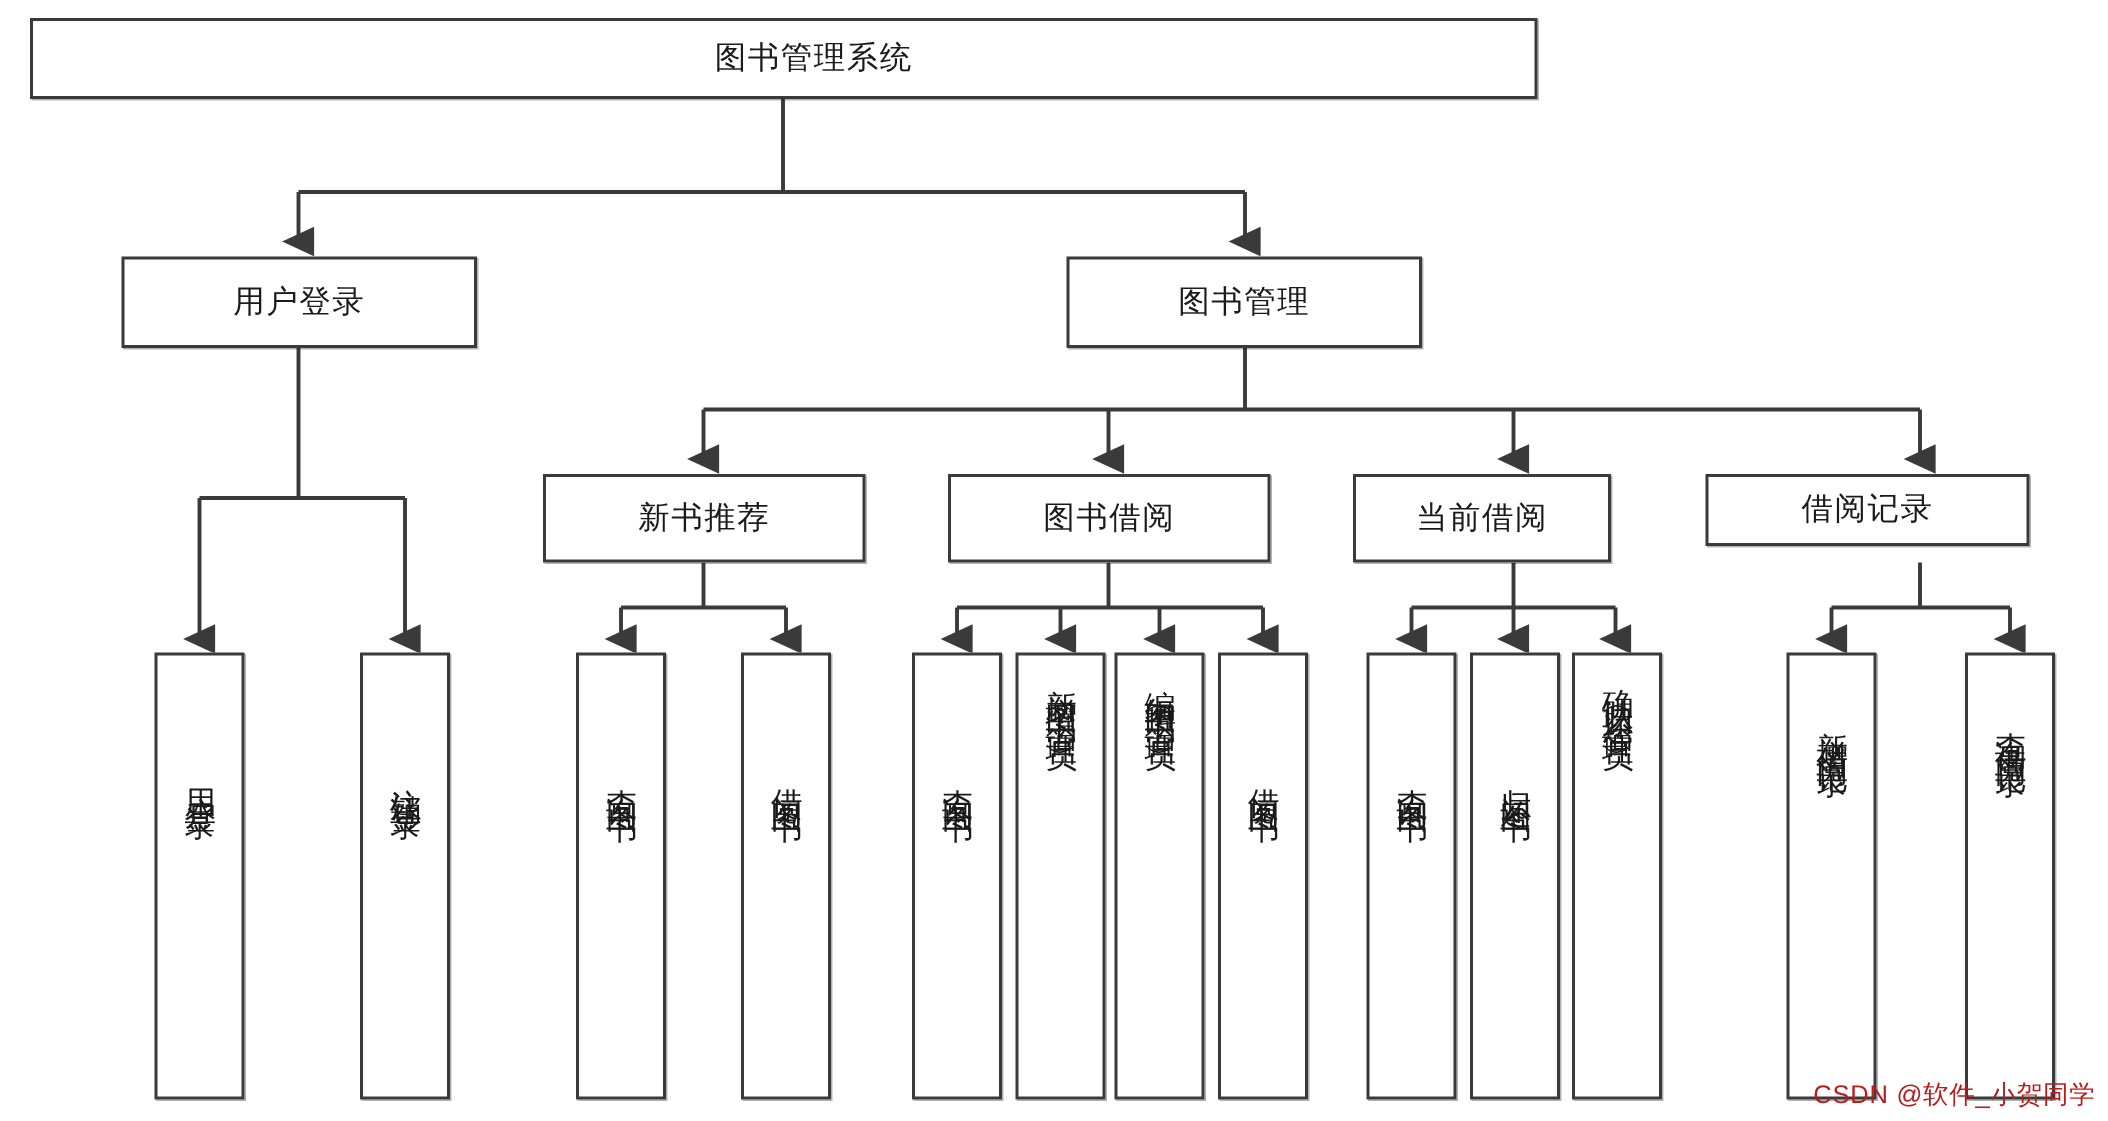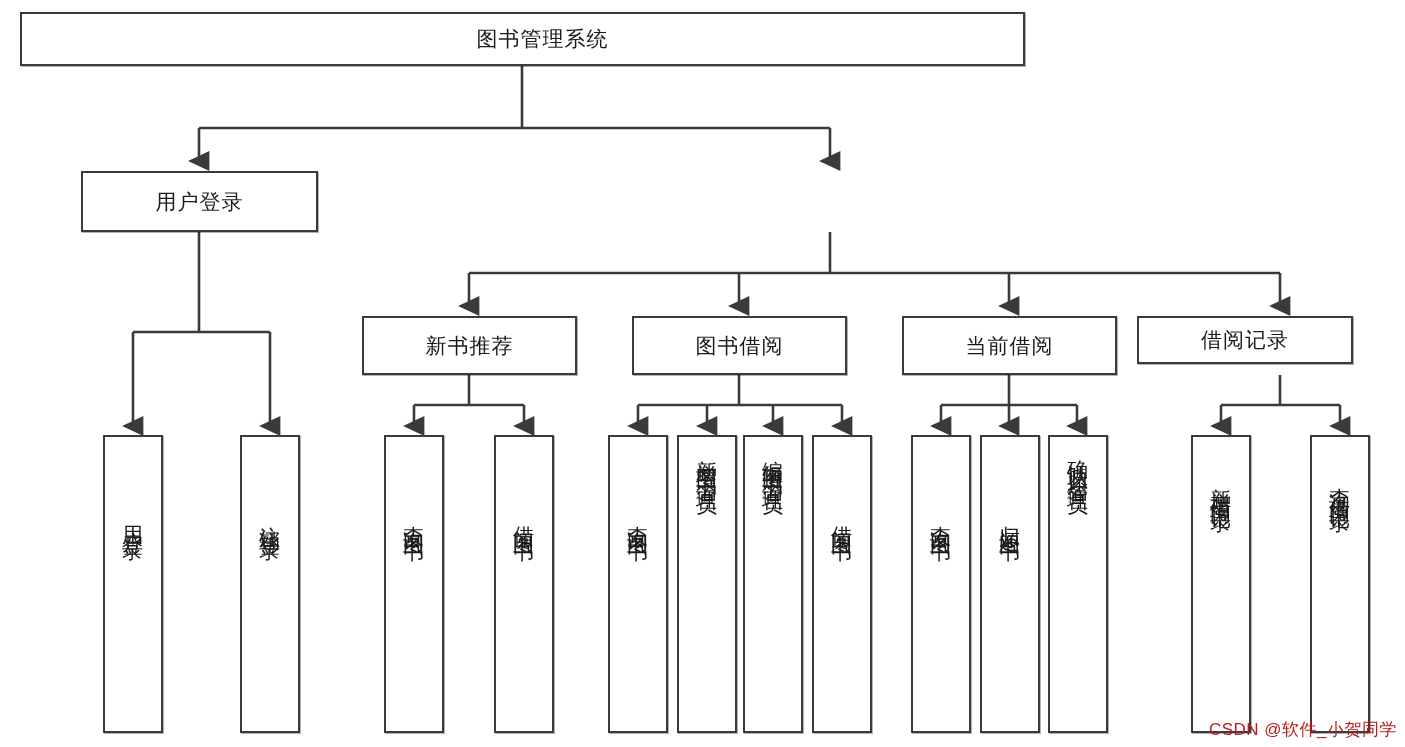--- a/index.html
+++ b/index.html
@@ -129,28 +129,31 @@
     </g>
   </svg>
 
   <div class="node horiz" style="left:20px; top:12px; width:1005px; height:54px;padding-left:40px;">
     <span class="node-label">图书管理系统</span>
   </div>
 
   <div class="node horiz" style="left:81px; top:171px; width:237px; height:61px;">
     <span class="node-label">用户登录</span>
   </div>
+  <div class="node horiz" style="left:711px; top:171px; width:237px; height:61px;">
+    <span class="node-label">图书管理</span>
+  </div>
 
   <div class="node horiz" style="left:632px; top:316px; width:215px; height:59px;">
     <span class="node-label">图书借阅</span>
   </div>
   <div class="node horiz" style="left:362px; top:316px; width:215px; height:59px;">
     <span class="node-label">新书推荐</span>
   </div>
-  <div class="node horiz" style="left:902px; top:316px; width:215px; height:59px;">
+  <div class="node horiz" style="left:902px; top:316px; width:172px; height:59px;">
     <span class="node-label">当前借阅</span>
   </div>
   <div class="node horiz" style="left:1137px; top:316px; width:216px; height:48px;">
     <span class="node-label">借阅记录</span>
   </div>
 
   <div class="node vert" style="left:103px; top:435px; width:60px; height:298px; padding-top:72px;">
     <span class="node-label">用户登录</span>
   </div>
   <div class="node vert" style="left:240px; top:435px; width:60px; height:298px; padding-top:72px;">

